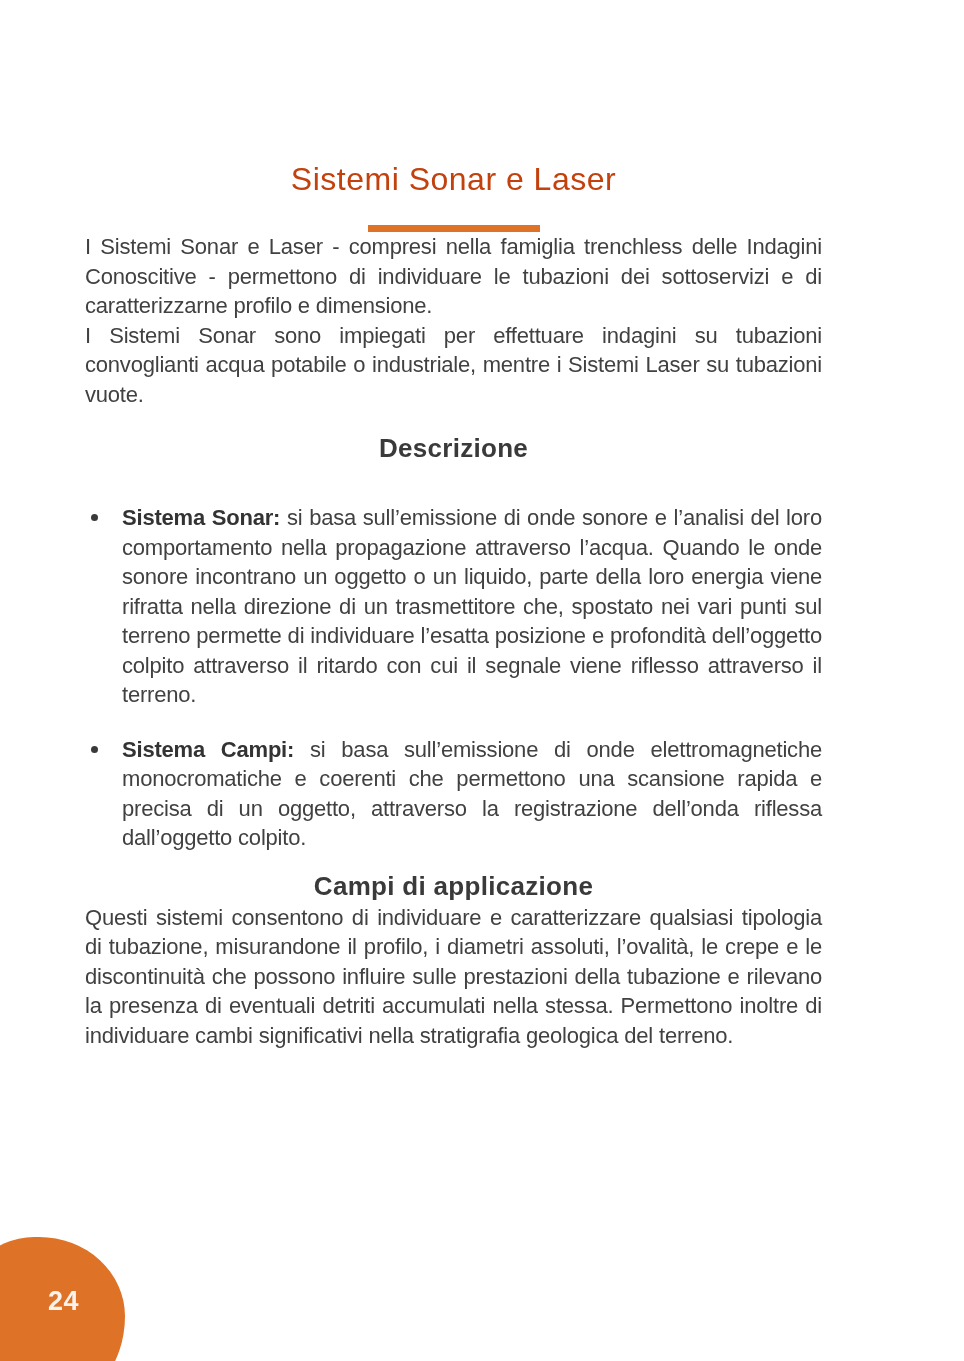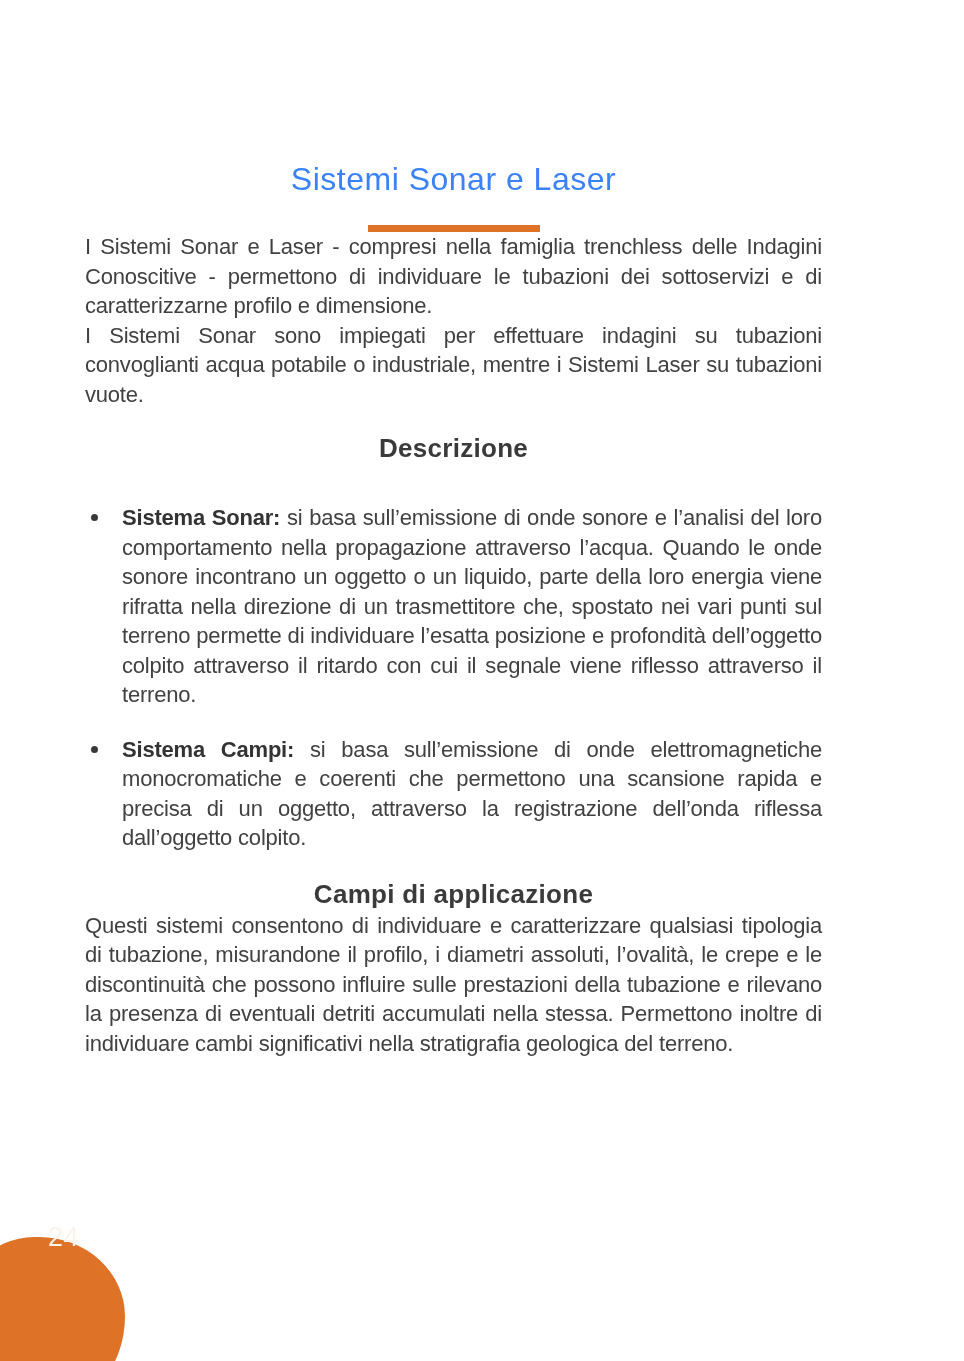--- a/index.html
+++ b/index.html
@@ -19,21 +19,21 @@
     position: absolute;
     left: 85px;
     top: 0;
     width: 737px;
   }
   .page-title {
     margin: 158px 0 4px 0;
     font-size: 32px;
     line-height: 42px;
     font-weight: 400;
-    color: #3b82f6;
+    color: #c2410c;
     text-align: center;
     letter-spacing: 0.5px;
   }
   .title-divider {
     width: 172px;
     height: 7px;
     margin: 25px auto 0 auto;
     background: #DE7227;
   }
   p.body-par {
@@ -49,21 +49,21 @@
   .section-heading {
     margin: 0;
     font-size: 26px;
     line-height: 34px;
     font-weight: 700;
     color: #3a3a3a;
     text-align: center;
     letter-spacing: 0.3px;
   }
   .heading-descrizione { margin-top: 22px; }
-  .heading-campi { margin-top: 24px; text-align: center; }
+  .heading-campi { margin-top: 16px; text-align: center; }
   .bullet-list { margin-top: 38px; }
   .list-item {
     display: flex;
     align-items: flex-start;
     justify-content: center;
   }
   .list-item + .list-item { margin-top: 25px; }
   .dot {
     flex: none;
     width: 7px;
@@ -91,24 +91,24 @@
     left: -45px;
     top: 1237px;
     width: 170px;
     height: 170px;
     background: #DE7227;
     border-radius: 48% 52% 46% 54% / 52% 48% 55% 45%;
   }
   .page-number {
     position: absolute;
     left: 48px;
-    top: 1222px;
+    top: 1286px;
     font-size: 27px;
     line-height: 30px;
-    font-weight: 400;
+    font-weight: 700;
     color: #FAF3EC;
     letter-spacing: 0.5px;
   }
 </style>
 </head>
 <body>
 
 <div class="content">
 
   <h1 class="page-title">Sistemi Sonar e Laser</h1>

